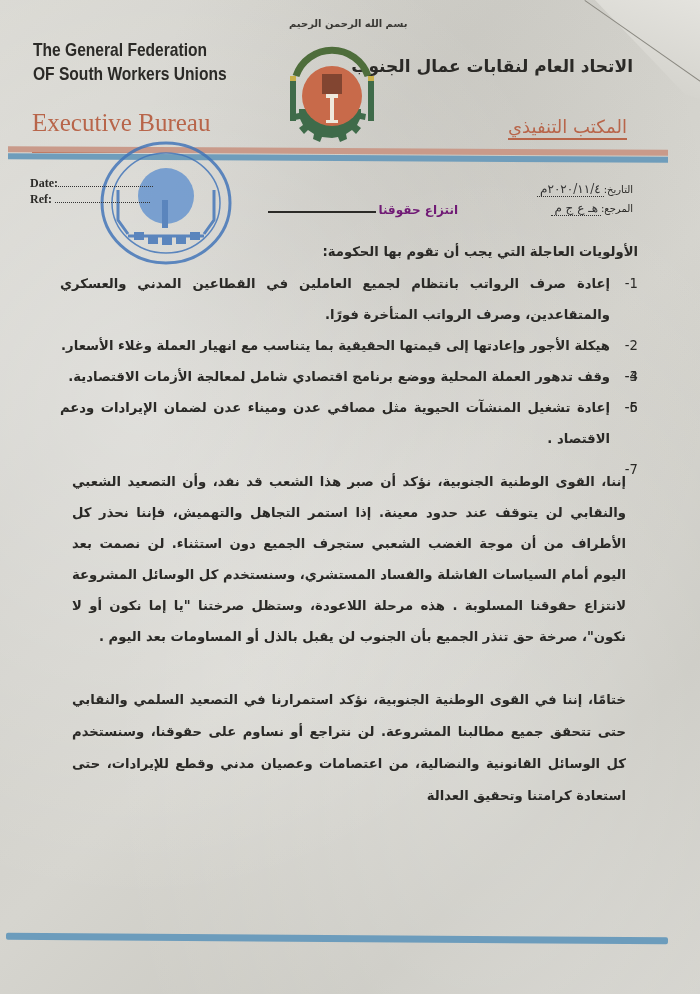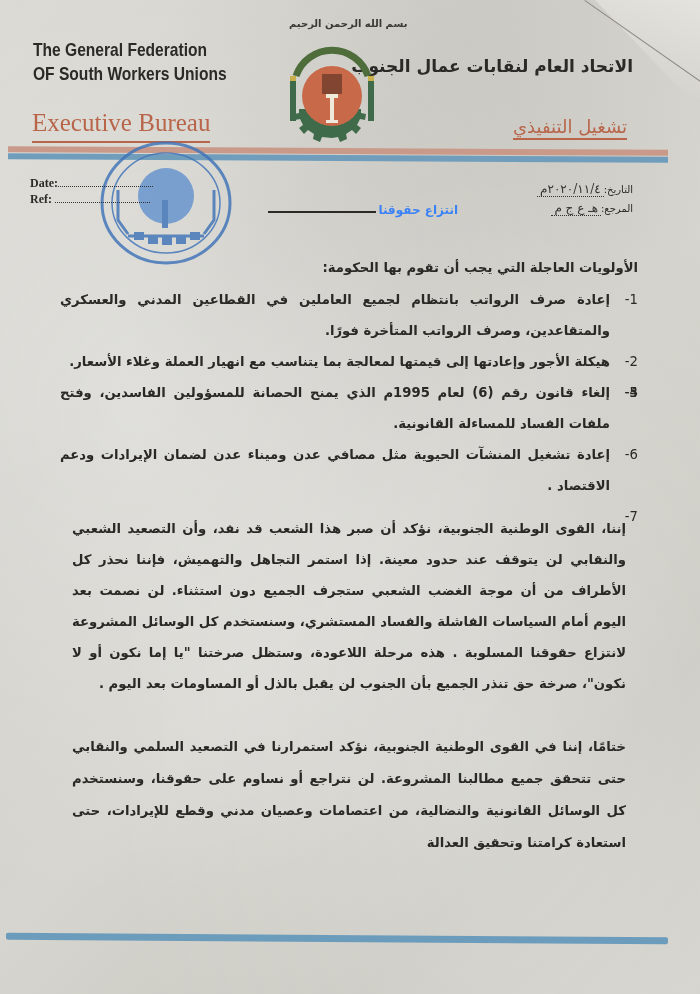--- a/index.html
+++ b/index.html
@@ -28,21 +28,21 @@
   
   .en-title {
     position:absolute; left:33px; top:38px;
     font-family:"Liberation Sans", sans-serif; font-weight:bold;
     font-size:19px; line-height:24px; color:#2b2a27;
     transform: scaleX(0.82); transform-origin:0 0;
   }
   .en-bureau {
     position:absolute; left:32px; top:110px;
     font-family:"Liberation Serif", serif; font-size:25px; color:#b8654a;
-    border-bottom:2px solid #b8654a; line-height:26px; padding-bottom:5px;
+    border-bottom:2px solid #b8654a; line-height:26px; padding-bottom:15px;
   }
   
   .ar-title {
     position:absolute; right:67px; top:56px; direction:rtl;
     font-family:"DejaVu Sans", sans-serif; font-weight:bold;
     font-size:17px; color:#2b2a27;
   }
   .ar-bureau {
     position:absolute; right:73px; top:116px; direction:rtl;
     font-family:"DejaVu Sans", sans-serif; font-size:18px; color:#b8654a;
@@ -76,31 +76,31 @@
     color:#2b2a27;
   }
   .meta-en .dots { display:inline-block; width:95px; border-bottom:1.5px dotted #333; height:9px; }
   .meta-ar {
     position:absolute; right:67px; top:180px; direction:rtl; text-align:right;
     font-size:10px; line-height:18px; color:#2b2a27;
   }
   .meta-ar .hand { font-family:"DejaVu Serif", serif; font-size:12px; color:#333; border-bottom:1px dotted #333; padding:0 3px; }
   .subject {
     position:absolute; left:268px; top:203px; width:190px; direction:rtl;
-    font-weight:bold; font-size:12px; color:#3b82f6;
+    font-weight:bold; font-size:12px; color:#701a75;
     display:flex; align-items:center; gap:2px;
   }
   .subject .bar { flex:1; height:2px; background:#2b2a27; margin-top:4px; }
   
   .body {
     position:absolute; left:60px; right:62px; top:240px; direction:rtl;
     font-family:"DejaVu Sans", sans-serif; font-weight:bold;
     font-size:13.2px; color:#2a2926; text-align:justify;
   }
-  .intro { margin:16px 0 4px 0; line-height:24px; padding-right:0; }
+  .intro { margin:0 0 4px 0; line-height:24px; padding-right:0; }
   .items { list-style:none; margin:0; padding:0; }
   .items li { position:relative; padding-right:28px; line-height:31px; margin:0; }
   .items li .num { position:absolute; right:0; top:0; direction:ltr; font-weight:normal; }
   .para { margin:12px; line-height:31px; }
   .closing { margin-top:32px; line-height:32px; }
 </style>
 </head>
 <body>
 
 <div class="paper"></div>
@@ -108,21 +108,21 @@
 <div class="fold-line"></div>
 
 <div class="en-title">
   <div>The General Federation</div>
   <div>OF South Workers Unions</div>
 </div>
 <div class="en-bureau">Executive Bureau</div>
 
 <div class="basmala">بسم الله الرحمن الرحيم</div>
 <div class="ar-title">الاتحاد العام لنقابات عمال الجنوب</div>
-<div class="ar-bureau">تشغيل التنفيذي</div>
+<div class="ar-bureau">المكتب التنفيذي</div>
 
 <svg class="logo" viewBox="0 0 100 100">
   <g fill="#3f6b4a">
     <path d="M50 92 l6 -1 l2 5 l7 -3 l-1 -5 l6 -4 l4 4 l5 -6 l-4 -3 l3 -6 l5 1 l1 -6 l-5 -1 l0 -4 l-62 0 l0 4 l-5 1 l1 6 l5 -1 l3 6 l-4 3 l5 6 l4 -4 l6 4 l-1 5 l7 3 l2 -5 z"></path>
   </g>
   <rect x="8" y="30" width="6" height="45" fill="#3f6b4a"></rect>
   <rect x="86" y="30" width="6" height="45" fill="#3f6b4a"></rect>
   <rect x="8" y="30" width="6" height="5" fill="#c9b04a"></rect>
   <rect x="86" y="30" width="6" height="5" fill="#c9b04a"></rect>
   <circle cx="50" cy="50" r="30" fill="#c86a4a"></circle>
@@ -166,24 +166,24 @@
 
 <div class="subject">
   <span>انتزاع حقوقنا</span>
   <span class="bar"></span>
 </div>
 
 <div class="body">
   <p class="intro">الأولويات العاجلة التي يجب أن تقوم بها الحكومة:</p>
   <ol class="items">
     <li><span class="num">-1</span><span>إعادة صرف الرواتب بانتظام لجميع العاملين في القطاعين المدني والعسكري والمتقاعدين، وصرف الرواتب المتأخرة فورًا.</span></li>
-    <li><span class="num">-2</span><span>هيكلة الأجور وإعادتها إلى قيمتها لمعالجة بما يتناسب مع انهيار العملة وغلاء الأسعار.</span></li>
+    <li><span class="num">-2</span><span>هيكلة الأجور وإعادتها إلى قيمتها الحقيقية بما يتناسب مع انهيار العملة وغلاء الأسعار.</span></li>
     <li><span class="num">-3</span></li>
-    <li><span class="num">-4</span></li>
-    <li><span class="num">-5</span><span>إلغاء قانون رقم (6) لعام 1995م الذي يمنح الحصانة للمسؤولين الفاسدين، وفتح ملفات الفساد للمساءلة القانونية.</span></li>
+    <li><span class="num">-4</span><span>وقف تدهور العملة المحلية ووضع برنامج اقتصادي شامل لمعالجة الأزمات الاقتصادية.</span></li>
+    <li><span class="num">-5</span></li>
     <li><span class="num">-6</span><span>إعادة تشغيل المنشآت الحيوية مثل مصافي عدن وميناء عدن لضمان الإيرادات ودعم الاقتصاد .</span></li>
     <li><span class="num">-7</span></li>
   </ol>
   <p class="para">إننا، القوى الوطنية الجنوبية، نؤكد أن صبر هذا الشعب قد نفد، وأن التصعيد الشعبي والنقابي لن يتوقف عند حدود معينة. إذا استمر التجاهل والتهميش، فإننا نحذر كل الأطراف من أن موجة الغضب الشعبي ستجرف الجميع دون استثناء. لن نصمت بعد اليوم أمام السياسات الفاشلة والفساد المستشري، وسنستخدم كل الوسائل المشروعة لانتزاع حقوقنا المسلوبة . هذه مرحلة اللاعودة، وستظل صرختنا "يا إما نكون أو لا نكون"، صرخة حق تنذر الجميع بأن الجنوب لن يقبل بالذل أو المساومات بعد اليوم .</p>
   <p class="para closing">ختامًا، إننا في القوى الوطنية الجنوبية، نؤكد استمرارنا في التصعيد السلمي والنقابي حتى تتحقق جميع مطالبنا المشروعة. لن نتراجع أو نساوم على حقوقنا، وسنستخدم كل الوسائل القانونية والنضالية، من اعتصامات وعصيان مدني وقطع للإيرادات، حتى استعادة كرامتنا وتحقيق العدالة</p>
 </div>
 
 <div class="stripe-bottom"></div>
 
 </body></html>

